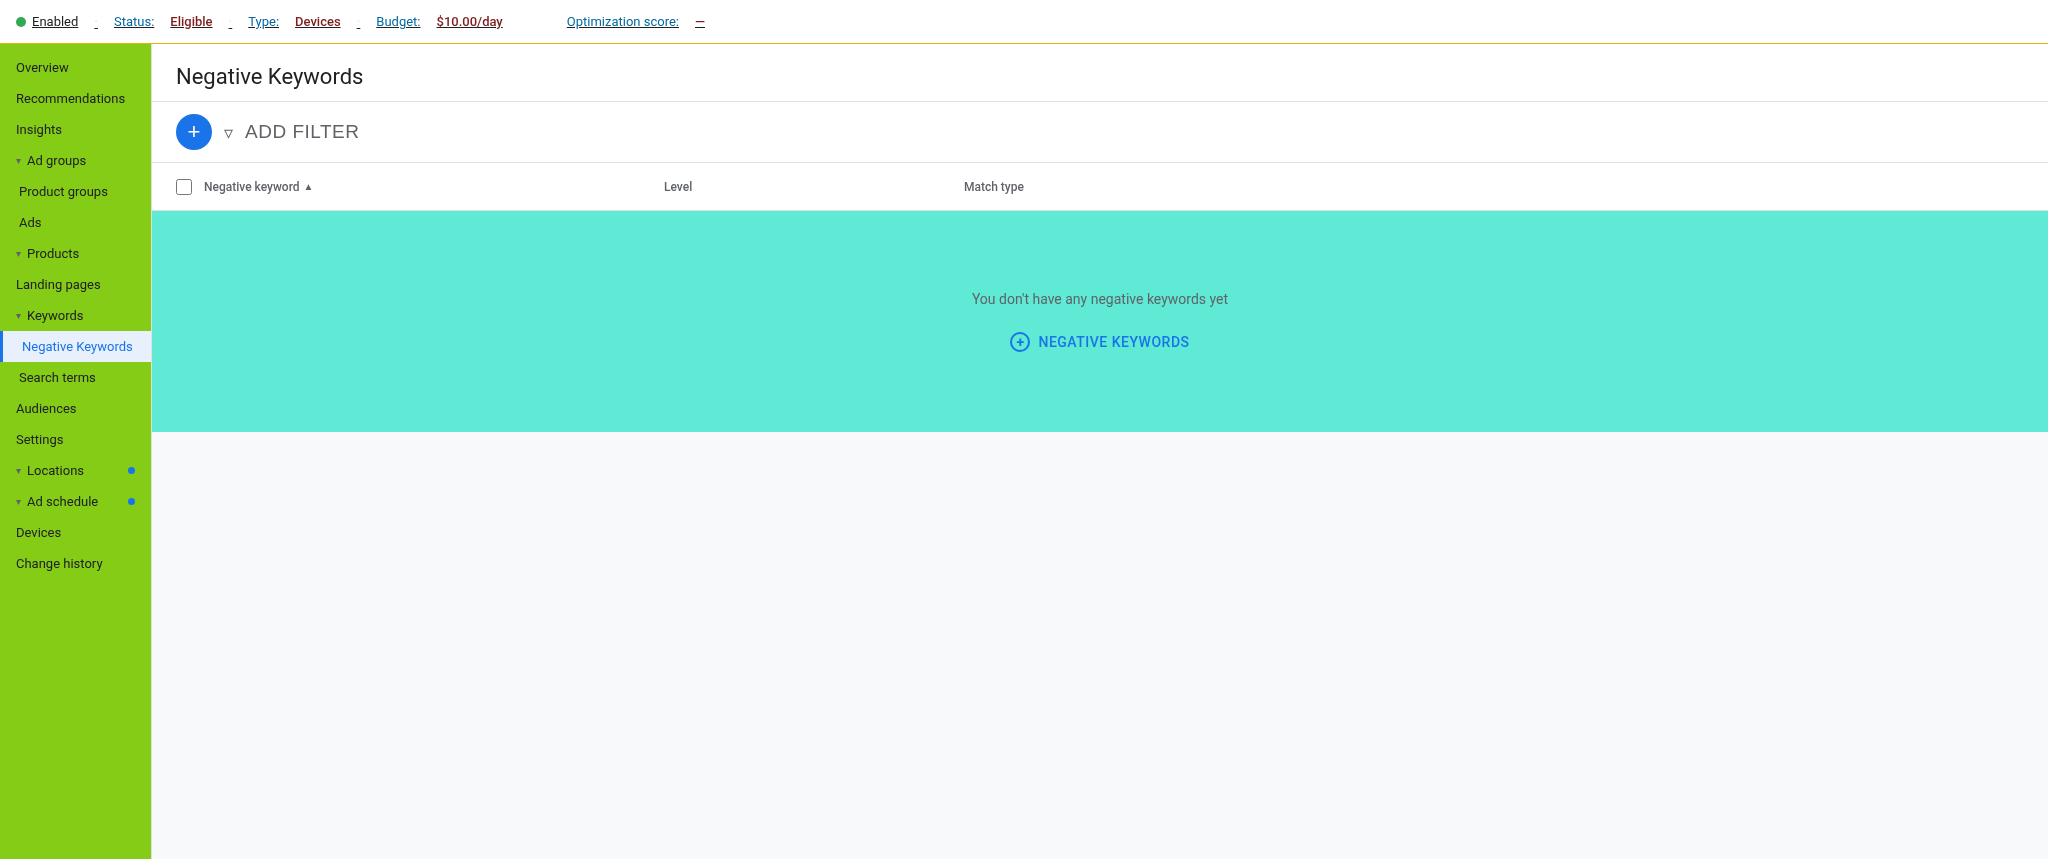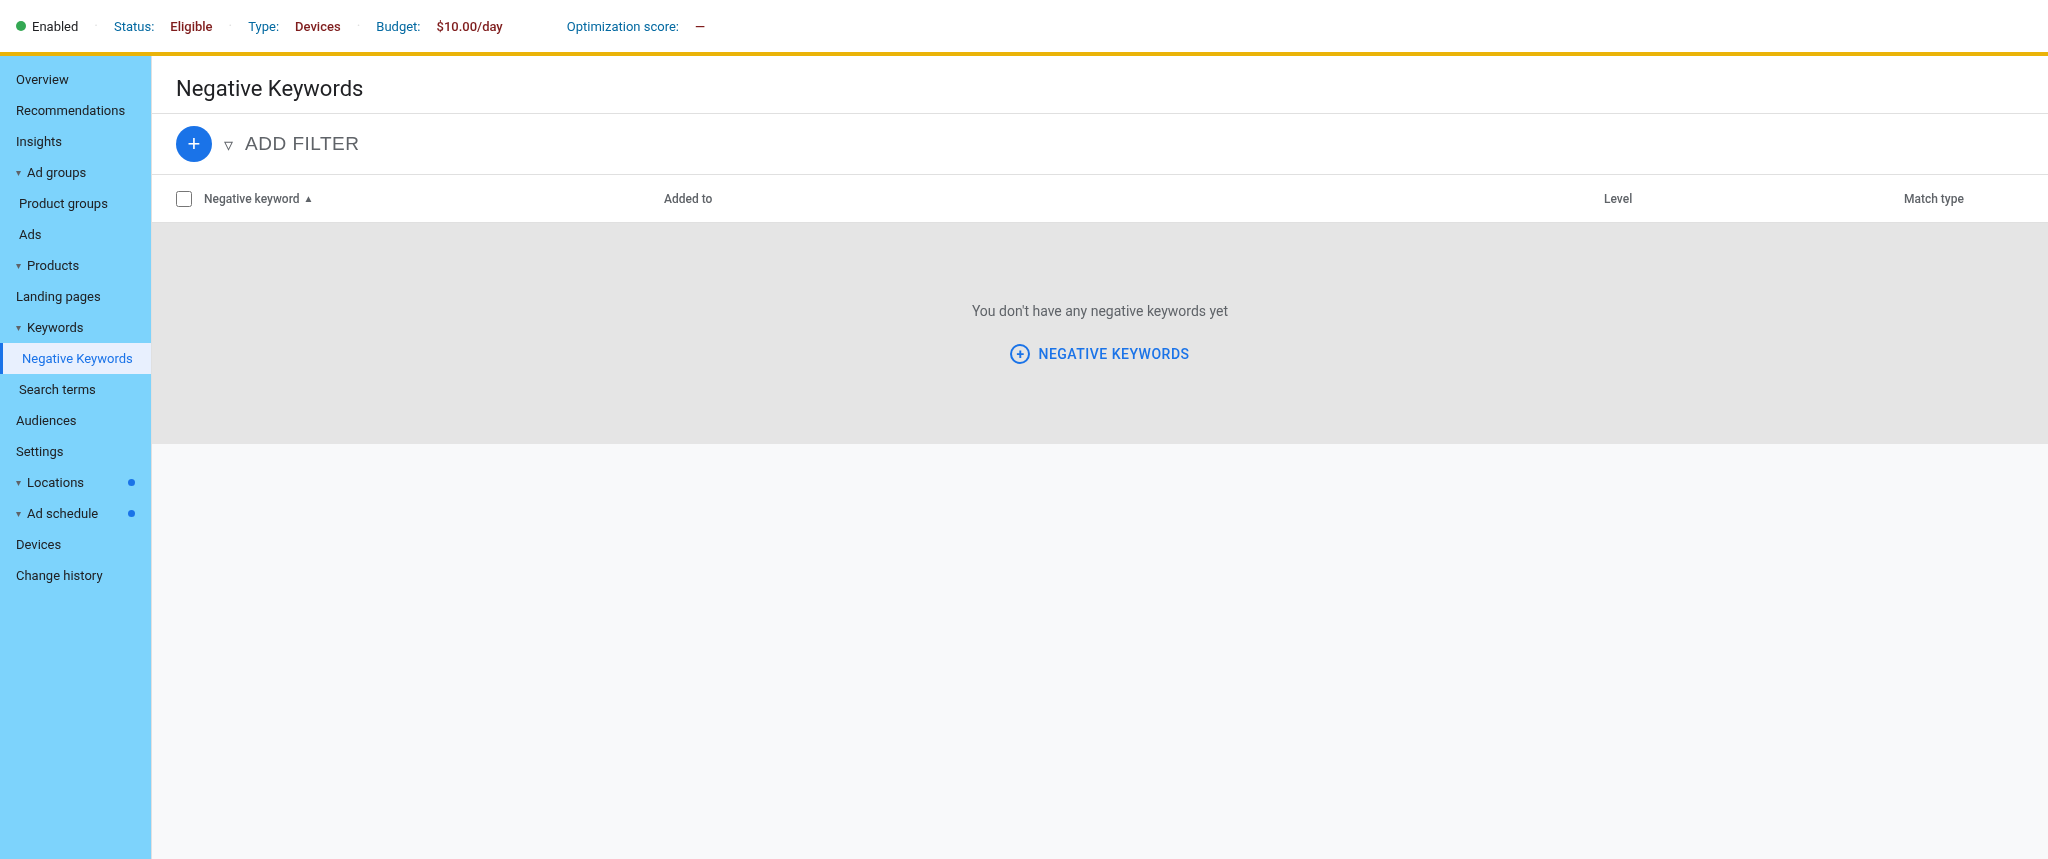--- a/index.html
+++ b/index.html
@@ -3,25 +3,26 @@
   <meta charset="utf-8">
   <style>
     * { box-sizing: border-box; margin: 0; padding: 0; }
     body { font-family: 'Roboto', Arial, sans-serif; font-size: 14px; color: #202124; background: #f8f9fa; display: flex; flex-direction: column; height: 100vh; overflow: hidden; }
 
     
     .top-bar {
       display: flex;
       align-items: center;
       padding: 0 16px;
-      height: 56px;
+      height: 44px;
       background: #fff;
-      border-bottom: 4px solid #eab308;
+      border-bottom: 1px solid #eab308;
       gap: 16px;
       flex-shrink: 0;
+      text-decoration: underline;
     }
     .status-badge {
       display: flex;
       align-items: center;
       gap: 6px;
       font-size: 13px;
       color: #202124;
     }
     .green-dot {
       width: 10px;
@@ -37,21 +38,21 @@
     
     .main-layout {
       display: flex;
       flex: 1;
       overflow: hidden;
     }
 
     
     .sidebar {
       width: 152px;
-      background: #7dd3fc;
+      background: #84cc16;
       border-right: 1px solid #e0e0e0;
       overflow-y: auto;
       flex-shrink: 0;
       padding: 8px 0;
     }
     .sidebar-item {
       display: flex;
       align-items: center;
       padding: 8px 16px;
       font-size: 13px;
@@ -136,21 +137,21 @@
       color: #5f6368;
       font-size: 19px;
       font-weight: 500;
       cursor: pointer;
       letter-spacing: 0.5px;
       text-transform: uppercase;
     }
 
     
     .table-container {
-      background: #e5e5e5;
+      background: #5eead4;
       margin: 0;
     }
     .table-header {
       display: flex;
       align-items: center;
       padding: 0 24px;
       height: 48px;
       border-bottom: 1px solid #e0e0e0;
       background: #fff;
     }
@@ -317,23 +318,20 @@
       <button class="add-filter-btn">ADD FILTER</button>
     </div>
 
     <div class="table-container">
       <div class="table-header">
         <input type="checkbox" class="th-checkbox" style="">
         <div class="th-cell th-nk">
           <span>Negative keyword</span>
           <span class="sort-arrow">▲</span>
         </div>
-        <div class="th-cell th-added">
-          <span>Added to</span>
-        </div>
         <div class="th-cell th-level">
           <span>Level</span>
         </div>
         <div class="th-cell th-match">
           <span>Match type</span>
         </div>
       </div>
 
       <div class="empty-state">
         <p class="empty-text">You don't have any negative keywords yet</p>

